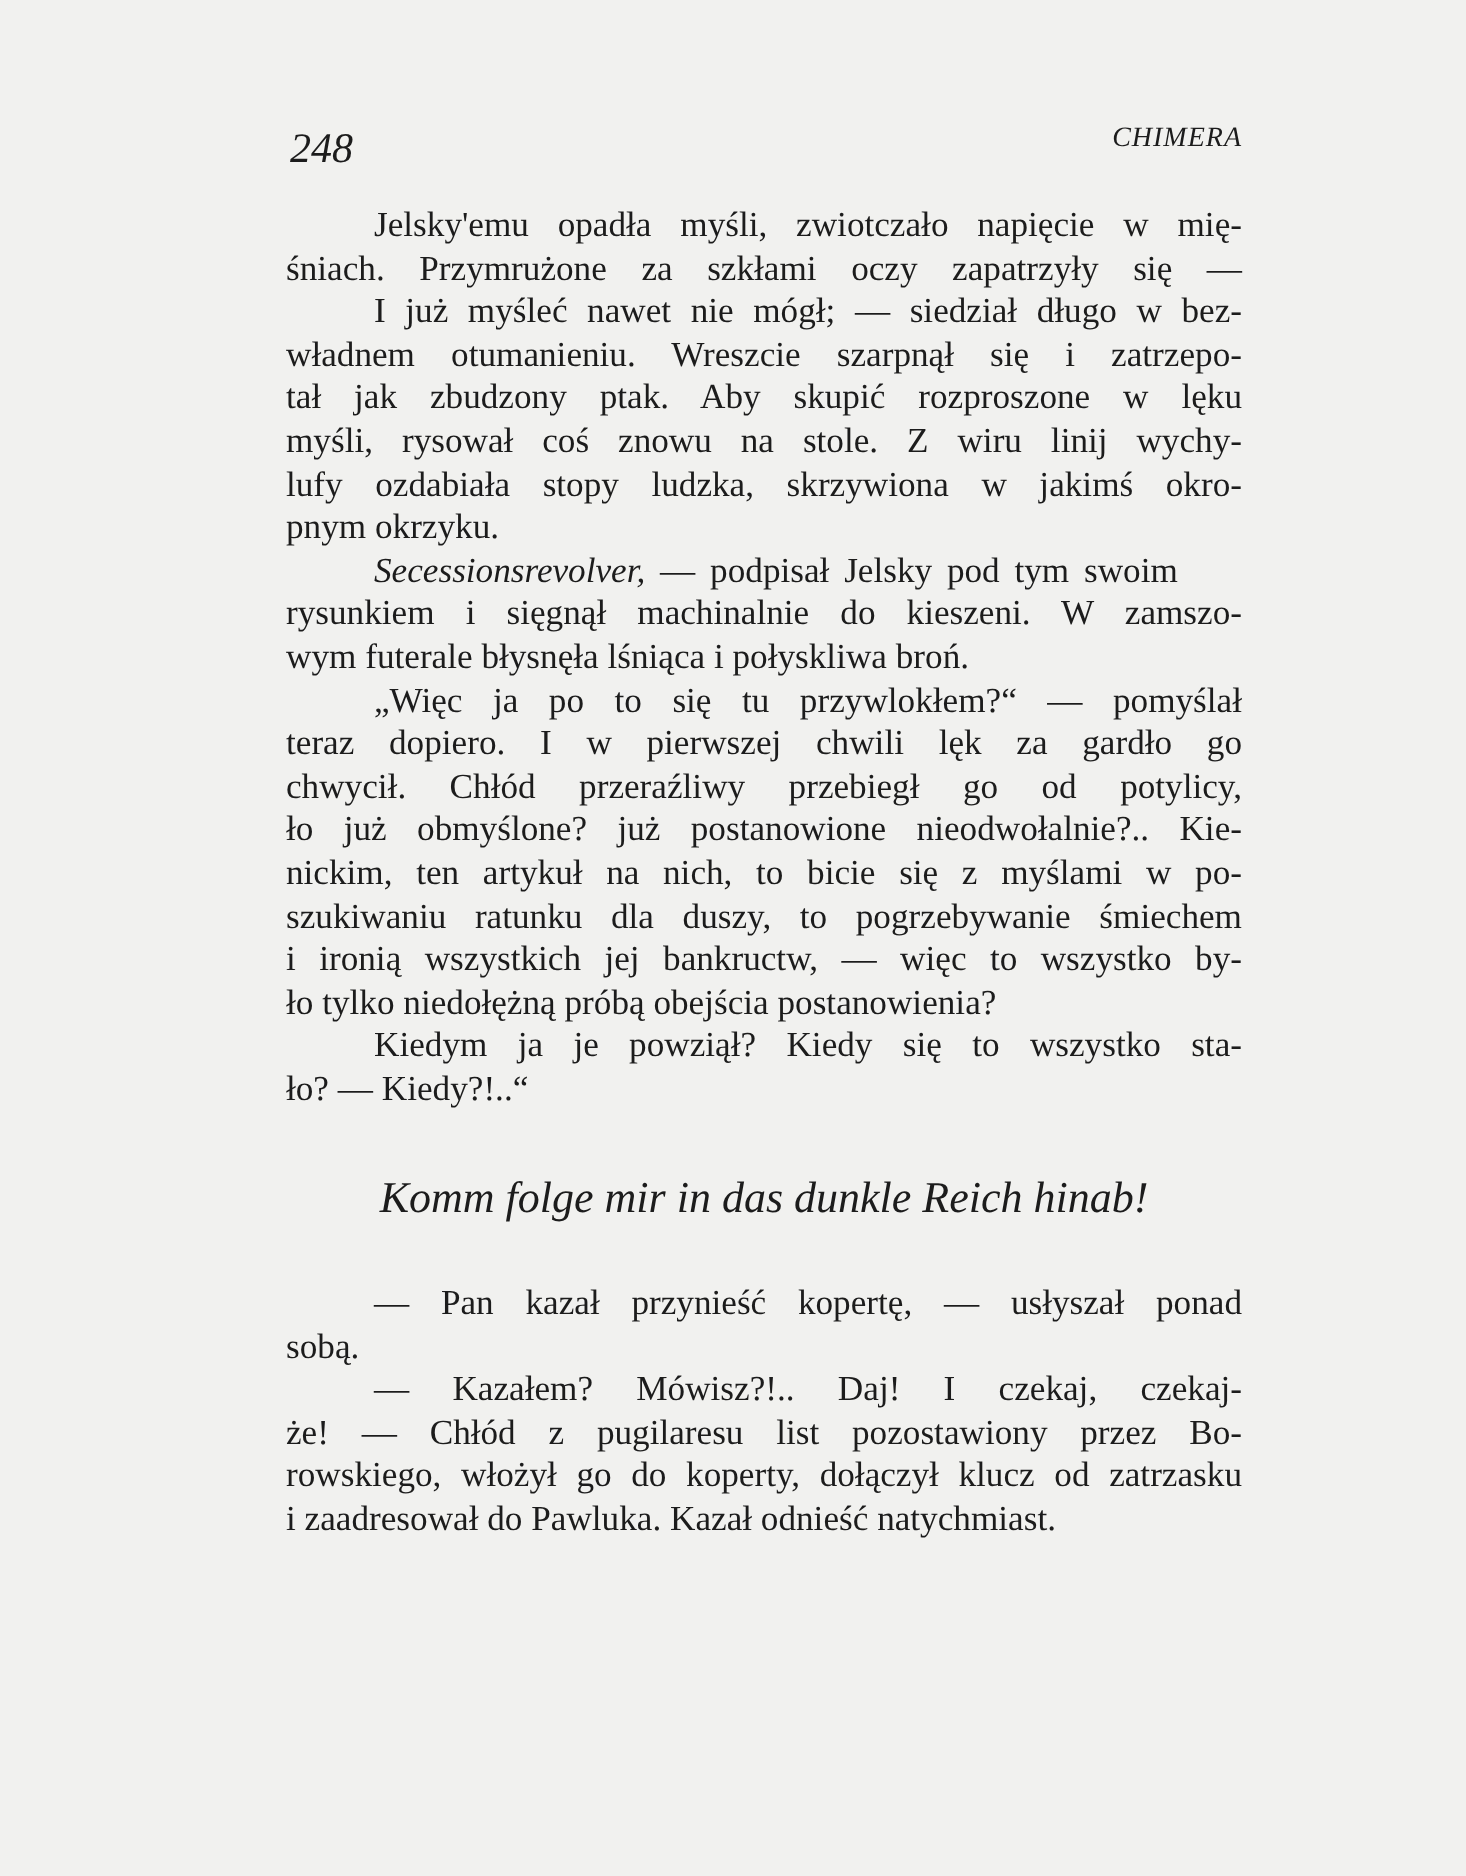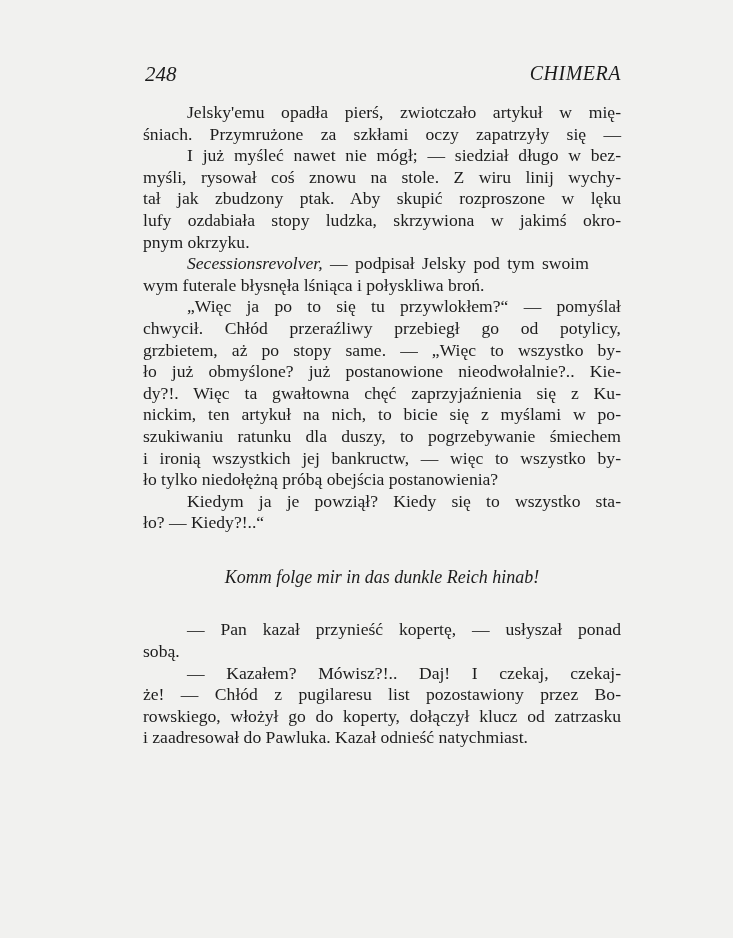--- a/index.html
+++ b/index.html
@@ -5,60 +5,61 @@
   html, body { margin:0; padding:0; }
   body {
     width:733px; height:938px; overflow:hidden;
     background:#f1f1ef;
     font-family:"Liberation Serif", "DejaVu Serif", serif;
     color:#1c1c1c;
   }
   .page { position:relative; width:733px; height:938px; }
   .header { position:absolute; top:62px; left:145px; width:476px; height:30px; }
   .pnum { position:absolute; left:0; top:0; font-style:italic; font-size:21px; }
-  .rtitle { position:absolute; right:0; top:0; font-style:italic; font-size:20px; letter-spacing:0.5px; }
+  .rtitle { position:absolute; right:0; top:0; font-style:italic; font-size:14px; letter-spacing:0.5px; }
   .body { position:absolute; top:102px; left:143px; width:478px; font-size:17.6px; line-height:21.6px; }
   .para { margin:0; text-align:justify; text-align-last:left; }
   .line { display:block; text-align:justify; text-align-last:justify; white-space:nowrap; }
   .line.last { text-align-last:left; }
   .line.indent { padding-left:44px; }
   .it { font-style:italic; }
-  .motto { text-align:center; font-style:italic; margin:33px 0 31px 0; font-size:18px; }
+  .motto { text-align:center; font-style:italic; margin:33px 0 31px 0; font-size:22px; }
 </style>
 </head>
 <body>
 
 <div class="page">
   <div class="header">
     <span class="pnum">248</span>
     <span class="rtitle">CHIMERA</span>
   </div>
 
   <div class="body">
     <div class="para">
-      <span class="line indent">Jelsky'emu opadła pierś, zwiotczało artykuł w mię-</span>
+      <span class="line indent">Jelsky'emu opadła myśli, zwiotczało napięcie w mię-</span>
       <span class="line">śniach. Przymrużone za szkłami oczy zapatrzyły się —</span>
     </div>
     <div class="para">
       <span class="line indent">I już myśleć nawet nie mógł; — siedział długo w bez-</span>
+      <span class="line">władnem otumanieniu. Wreszcie szarpnął się i zatrzepo-</span>
+      <span class="line">tał jak zbudzony ptak. Aby skupić rozproszone w lęku</span>
       <span class="line">myśli, rysował coś znowu na stole. Z wiru linij wychy-</span>
-      <span class="line">tał jak zbudzony ptak. Aby skupić rozproszone w lęku</span>
       <span class="line">lufy ozdabiała stopy ludzka, skrzywiona w jakimś okro-</span>
       <span class="line last">pnym okrzyku.</span>
     </div>
     <div class="para">
       <span class="line indent" style="text-align-last:left;"><span class="it">Secessionsrevolver,</span><span style="word-spacing:3px;"> — podpisał Jelsky pod tym swoim</span></span>
+      <span class="line">rysunkiem i sięgnął machinalnie do kieszeni. W zamszo-</span>
       <span class="line last">wym futerale błysnęła lśniąca i połyskliwa broń.</span>
     </div>
     <div class="para">
       <span class="line indent">„Więc ja po to się tu przywlokłem?“ — pomyślał</span>
+      <span class="line">teraz dopiero. I w pierwszej chwili lęk za gardło go</span>
       <span class="line">chwycił. Chłód przeraźliwy przebiegł go od potylicy,</span>
-      <span class="line">grzbietem, aż po stopy same. — „Więc to wszystko by-</span>
       <span class="line">ło już obmyślone? już postanowione nieodwołalnie?.. Kie-</span>
-      <span class="line">dy?!. Więc ta gwałtowna chęć zaprzyjaźnienia się z Ku-</span>
       <span class="line">nickim, ten artykuł na nich, to bicie się z myślami w po-</span>
       <span class="line">szukiwaniu ratunku dla duszy, to pogrzebywanie śmiechem</span>
       <span class="line">i ironią wszystkich jej bankructw, — więc to wszystko by-</span>
       <span class="line last">ło tylko niedołężną próbą obejścia postanowienia?</span>
     </div>
     <div class="para">
       <span class="line indent">Kiedym ja je powziął? Kiedy się to wszystko sta-</span>
       <span class="line last">ło? — Kiedy?!..“</span>
     </div>
 

